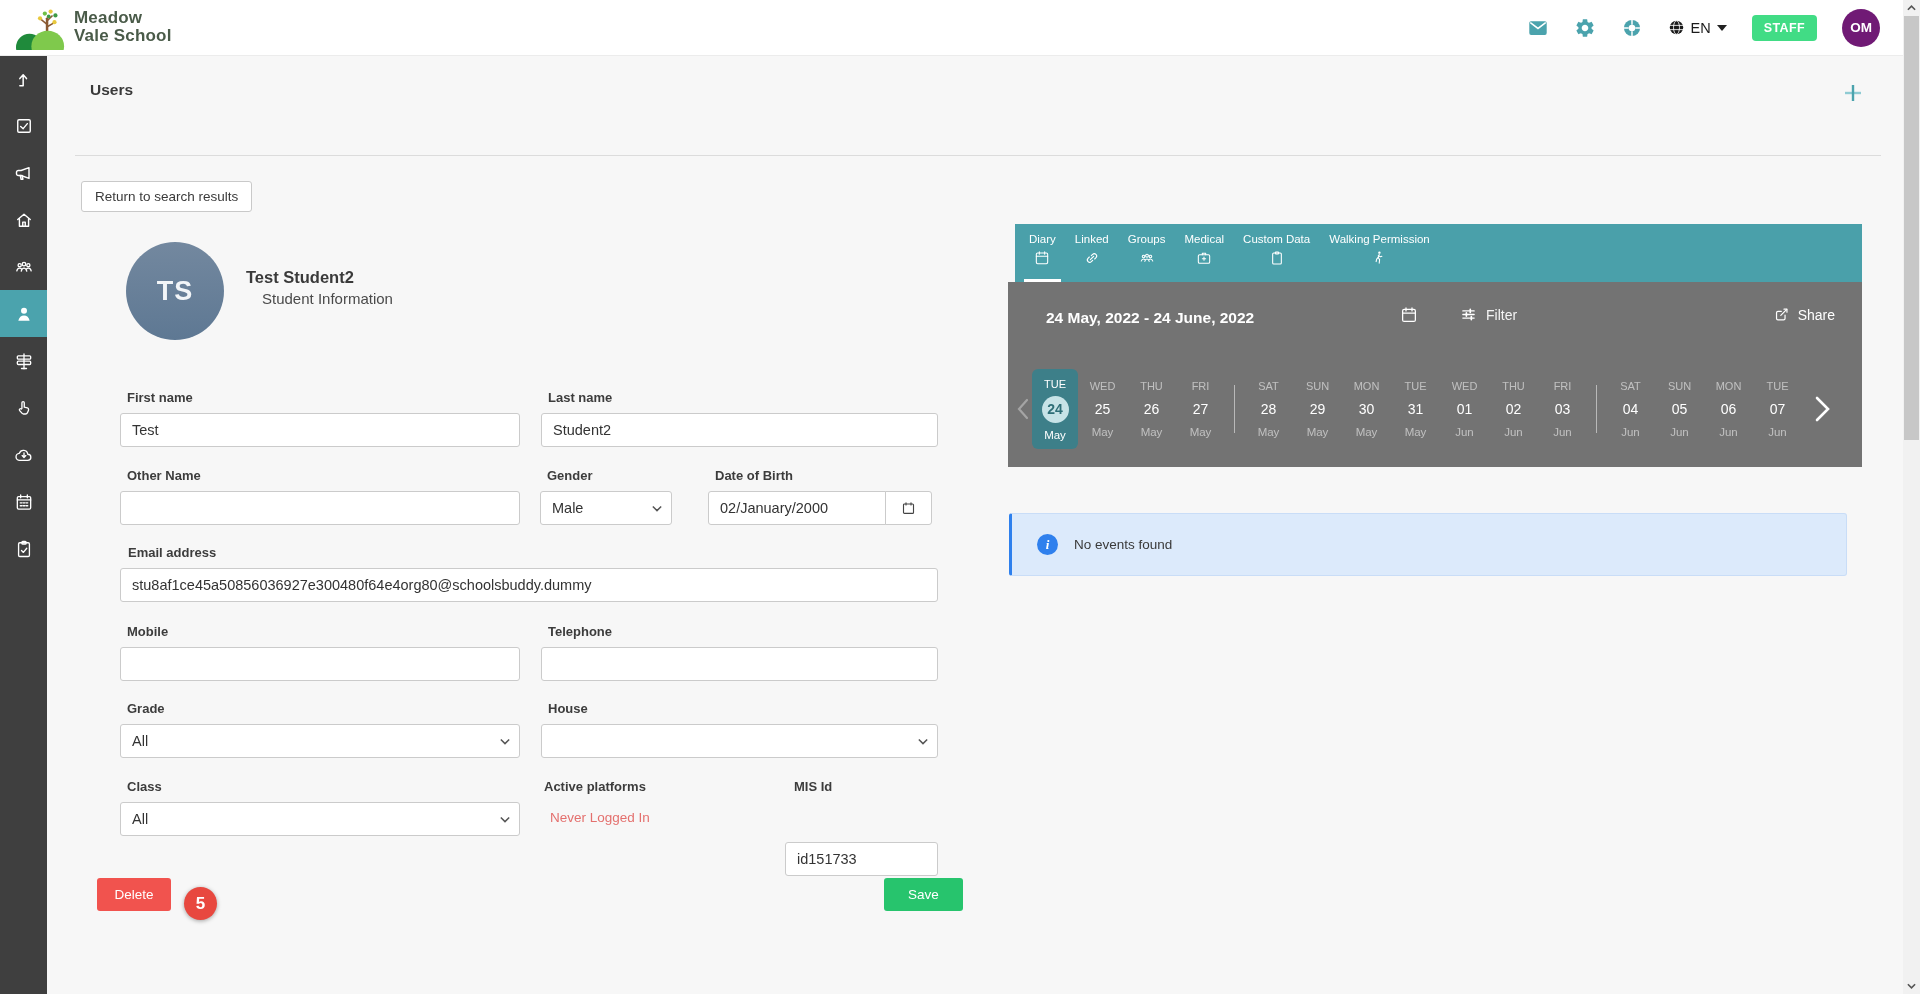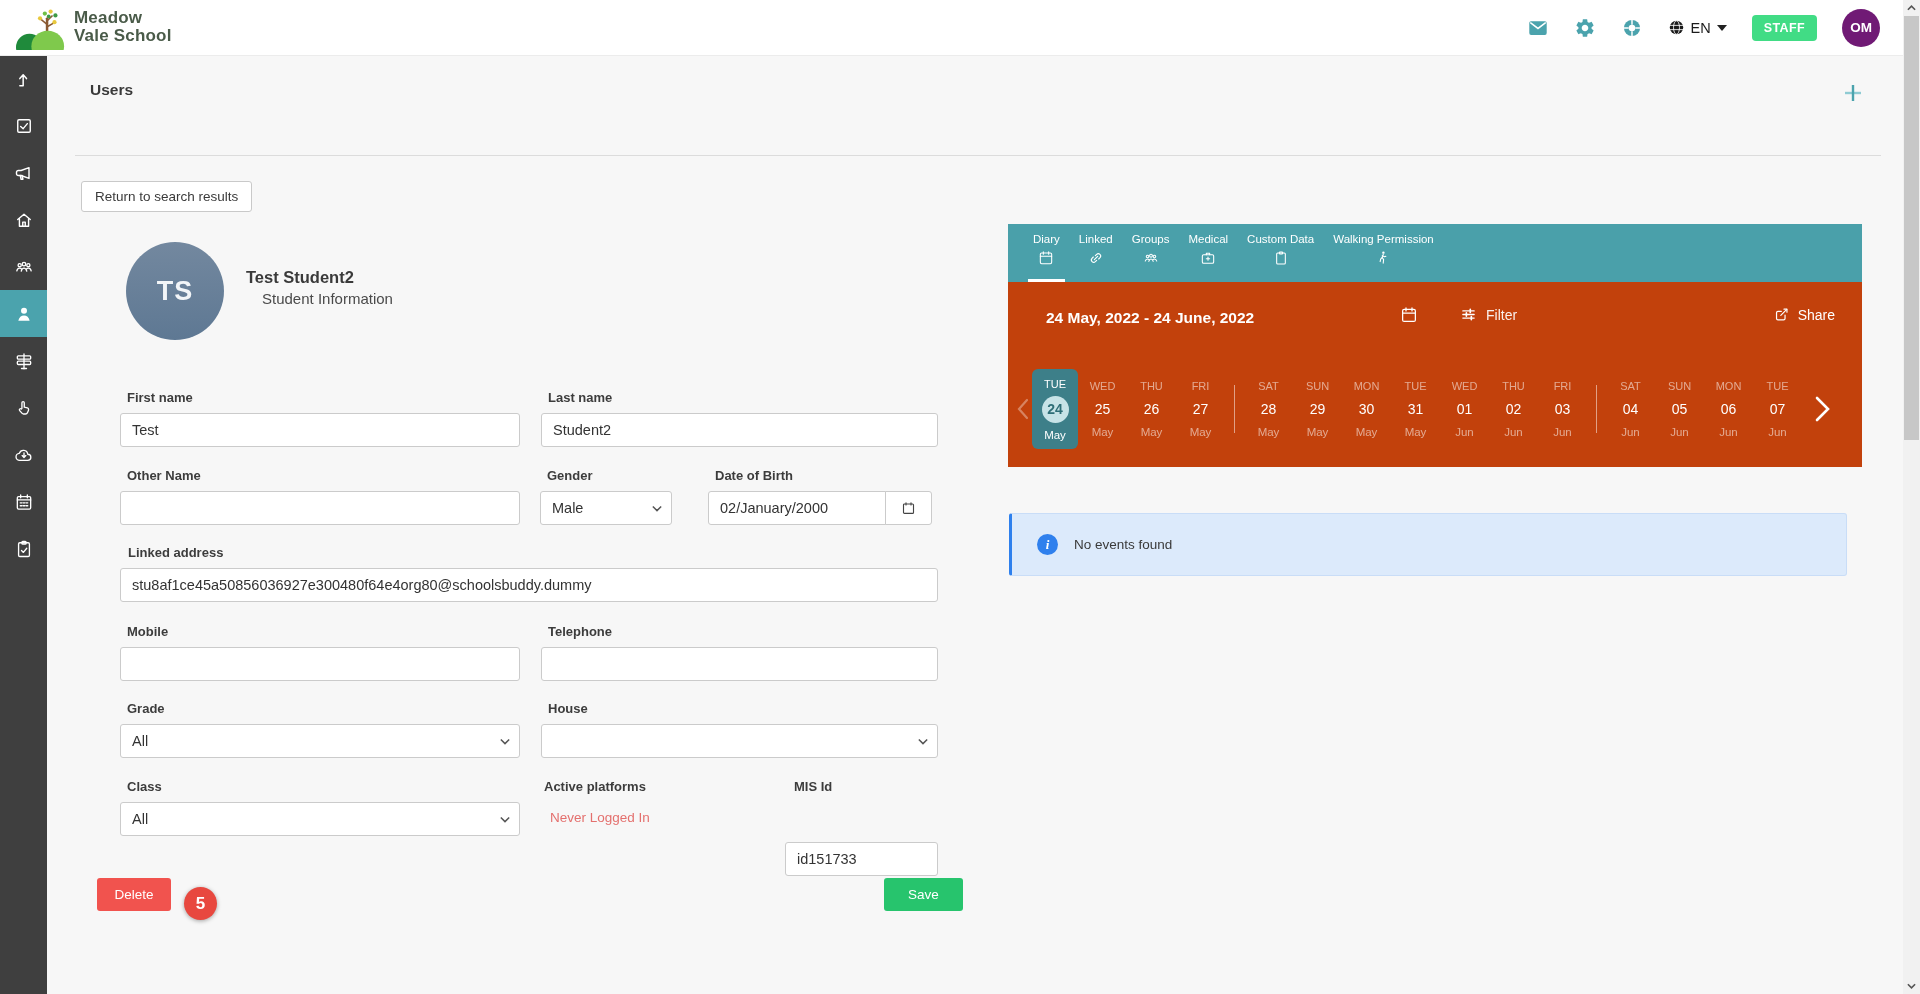--- a/index.html
+++ b/index.html
@@ -55,27 +55,27 @@
   .btn{position:absolute;height:33px;border:none;border-radius:3px;color:#fff;font-size:13.5px;
     font-family:Liberation Sans, sans-serif;cursor:pointer;}
   .btn-delete{left:97px;top:878px;width:74px;background:#F1534E;}
   .btn-save{left:884px;top:878px;width:79px;background:#27C46D;}
   .badge-5{position:absolute;left:184px;top:887px;width:33px;height:33px;border-radius:50%;
     background:#E8483F;color:#fff;font-weight:700;font-size:17px;display:flex;align-items:center;
     justify-content:center;box-shadow:0 1px 4px rgba(0,0,0,.35);}
 
   
   .panel{position:absolute;left:1008px;top:224px;width:854px;height:243px;}
-  .panel-tabs{height:58px;background:#4AA0AA;display:flex;align-items:stretch;padding-left:20px;gap:9px;box-sizing:border-box;}
+  .panel-tabs{height:58px;background:#4AA0AA;display:flex;align-items:stretch;padding-left:9px;gap:9px;box-sizing:border-box;margin-left:7px;}
   .ptab{display:flex;flex-direction:column;align-items:center;padding:9px 5px 0 5px;box-sizing:border-box;
     color:#fff;border-bottom:3px solid transparent;cursor:pointer;}
   .ptab.active{border-bottom-color:#fff;}
   .ptab .tl{font-size:11.5px;white-space:nowrap;}
   .ptab svg{width:16px;height:16px;margin-top:5px;}
-  .panel-body{height:185px;background:#c2410c;position:relative;}
+  .panel-body{height:185px;background:#737373;position:relative;}
   .drange{position:absolute;left:38px;top:27px;font-size:15.5px;font-weight:700;color:#fff;}
   .dcal{position:absolute;left:392px;top:24px;width:18px;height:20px;color:#fff;cursor:pointer;}
   .dfilter{position:absolute;left:452px;top:24px;display:flex;gap:9px;color:rgba(255,255,255,.92);
     font-size:14px;align-items:center;cursor:pointer;}
   .dshare{position:absolute;right:27px;top:24px;display:flex;gap:8px;color:#fff;font-size:14px;
     align-items:center;cursor:pointer;}
   .strip{position:absolute;left:0;top:84px;right:0;height:86px;display:flex;align-items:center;}
   .strip-chevL{margin-left:8px;width:14px;height:22px;color:rgba(255,255,255,.35);cursor:pointer;}
   .cells{display:flex;align-items:center;margin-left:2px;}
   .dcell{width:49px;height:80px;display:flex;flex-direction:column;align-items:center;
@@ -302,21 +302,21 @@
 <input class="inp" style="left: 708px; top: 491px; width: 178px; border-radius: 3px 0px 0px 3px;" value="02/January/2000">
 <div class="sel" style="left:885px;top:491px;width:47px;border-radius:0 3px 3px 0;justify-content:center;padding:0">
   <span>
     <svg width="15" height="16" viewBox="0 0 24 24" fill="none" stroke="#444" stroke-width="1.8" stroke-linecap="round">
       <rect x="4" y="5.5" width="16" height="15" rx="1.5"></rect>
         <path d="M8 3.5v3.5M16 3.5v3.5"></path>
       </svg>
     </span>
 </div>
 
-<div class="lbl" style="left:128px;top:545px">Linked address</div>
+<div class="lbl" style="left:128px;top:545px">Email address</div>
 <input class="inp" style="left: 120px; top: 568px; width: 818px;" value="stu8af1ce45a50856036927e300480f64e4org80@schoolsbuddy.dummy">
 
 <div class="lbl" style="left:127px;top:624px">Mobile</div>
 <input class="inp" style="left: 120px; top: 647px; width: 400px;" value="">
 
 <div class="lbl" style="left:548px;top:624px">Telephone</div>
 <input class="inp" style="left: 541px; top: 647px; width: 397px;" value="">
 
 <div class="lbl" style="left:127px;top:701px">Grade</div>
 <div class="sel" style="left:120px;top:724px;width:400px">

